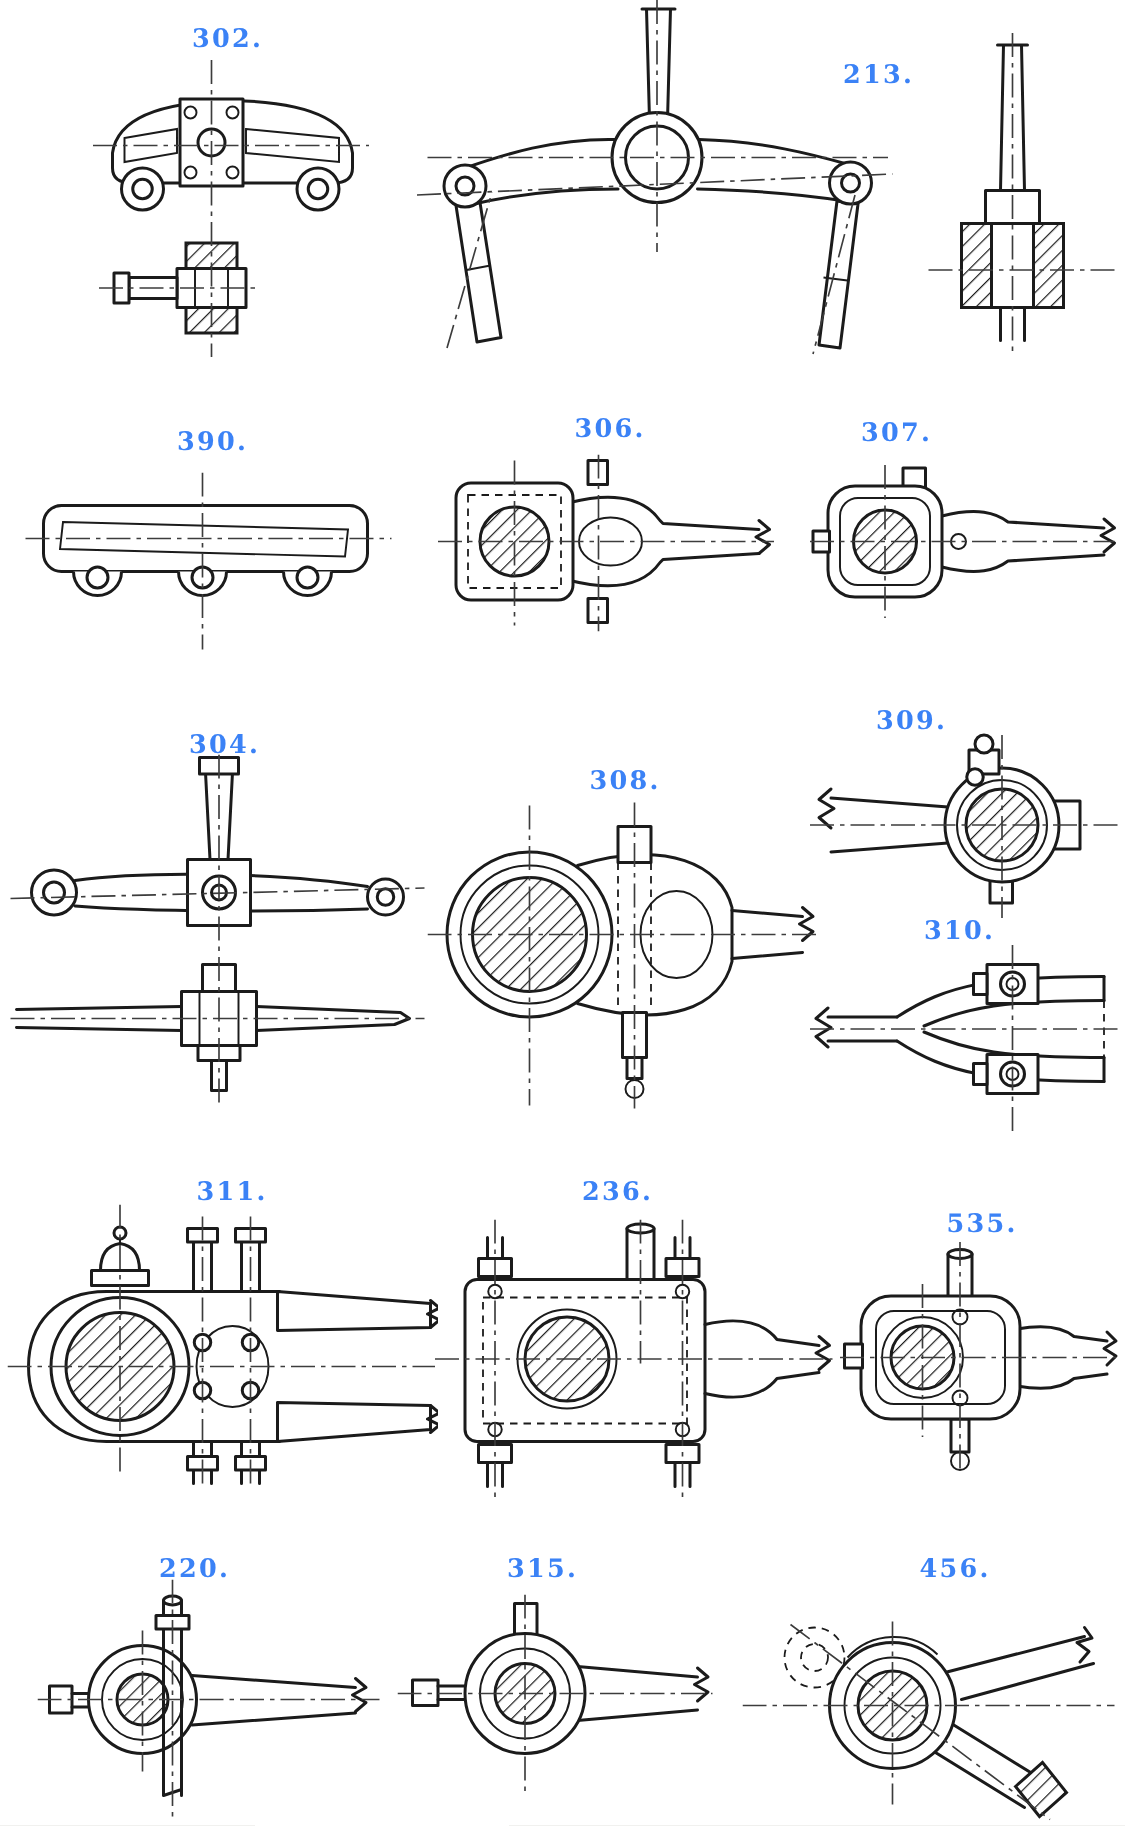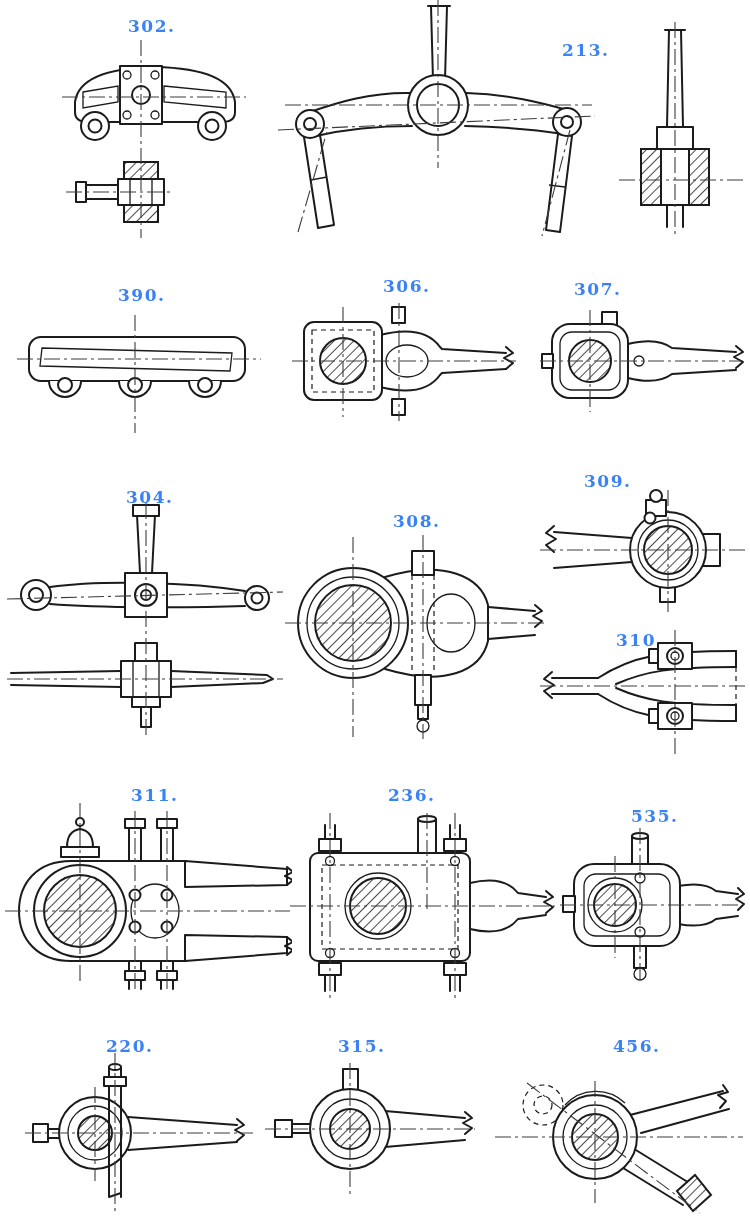--- a/index.html
+++ b/index.html
@@ -44,21 +44,21 @@
   </svg>
 
   <div class="fig-label" style="left:128px;top:16px">302.</div>
   <div class="fig-label" style="left:118px;top:285px">390.</div>
   <div class="fig-label" style="left:126px;top:487px">304.</div>
   <div class="fig-label" style="left:562px;top:40px">213.</div>
   <div class="fig-label" style="left:383px;top:276px">306.</div>
   <div class="fig-label" style="left:574px;top:279px">307.</div>
   <div class="fig-label" style="left:393px;top:511px">308.</div>
   <div class="fig-label" style="left:584px;top:471px">309.</div>
-  <div class="fig-label" style="left:616px;top:630px">310.</div>
+  <div class="fig-label" style="left:616px;top:611px">310.</div>
   <div class="fig-label" style="left:131px;top:785px">311.</div>
   <div class="fig-label" style="left:388px;top:785px">236.</div>
   <div class="fig-label" style="left:631px;top:806px">535.</div>
   <div class="fig-label" style="left:106px;top:1036px">220.</div>
   <div class="fig-label" style="left:338px;top:1036px">315.</div>
   <div class="fig-label" style="left:613px;top:1036px">456.</div>
 
   <svg class="fig-svg" style="left:60px;top:40px" width="190" height="200" viewBox="0 0 190 200">
     <path class="pw" d="M15,62 C18,40 45,28 95,27 C145,28 172,40 175,62 L175,72 Q175,82 162,82 L28,82 Q15,82 15,72 Z"></path>
     <circle class="pw" cx="35" cy="86" r="14"></circle>

